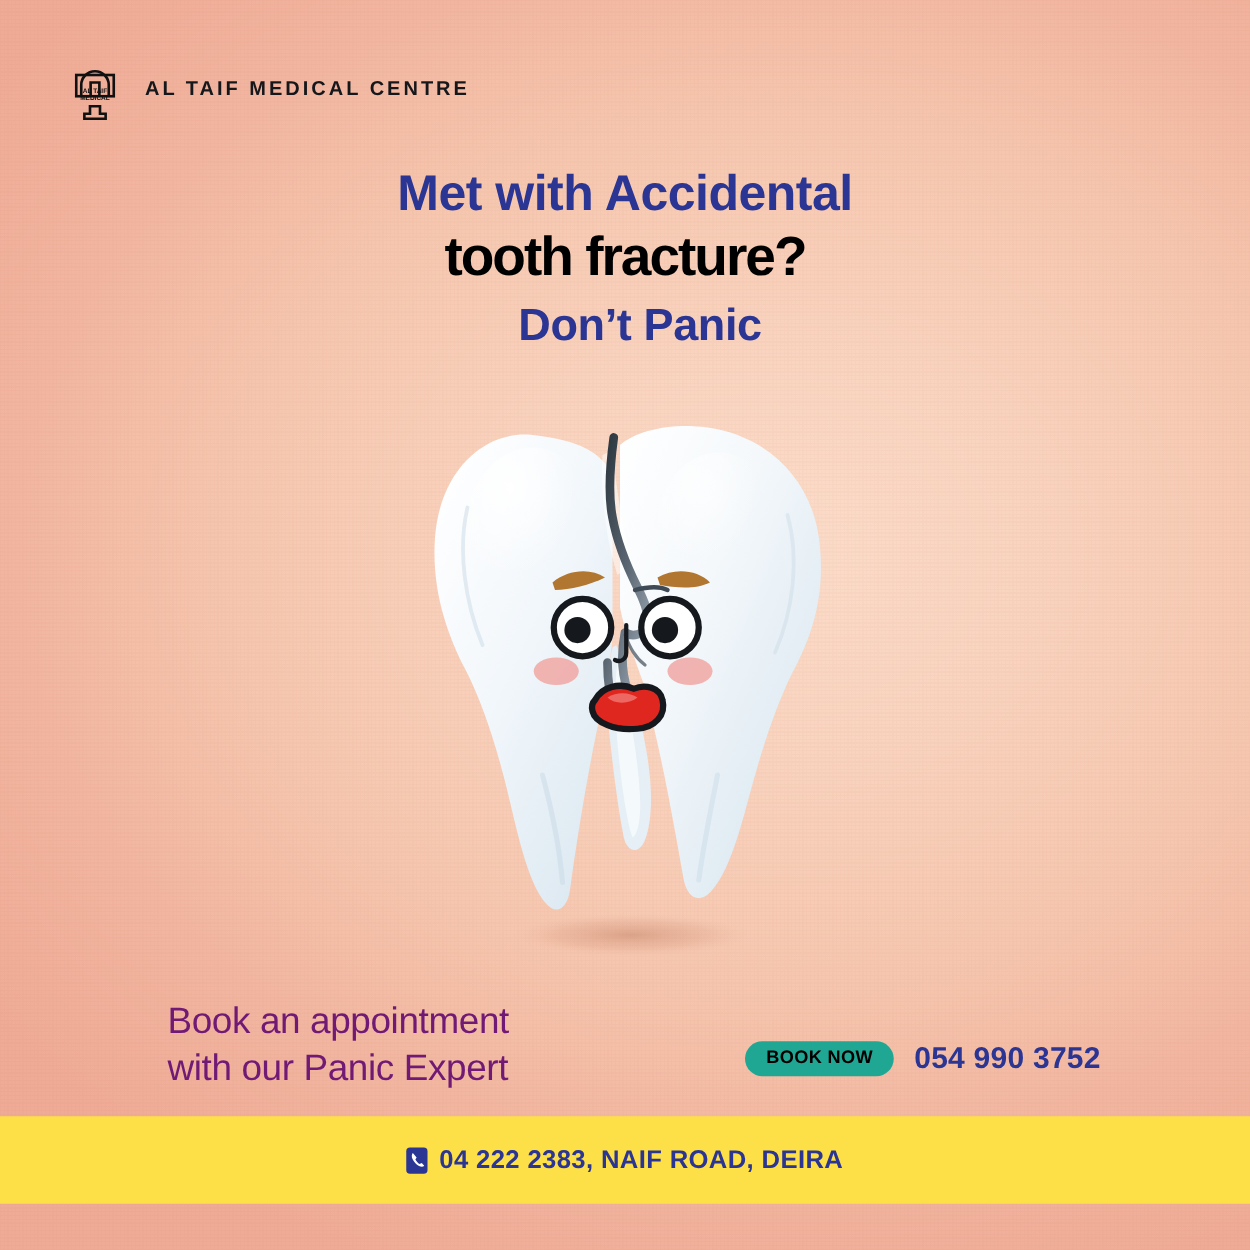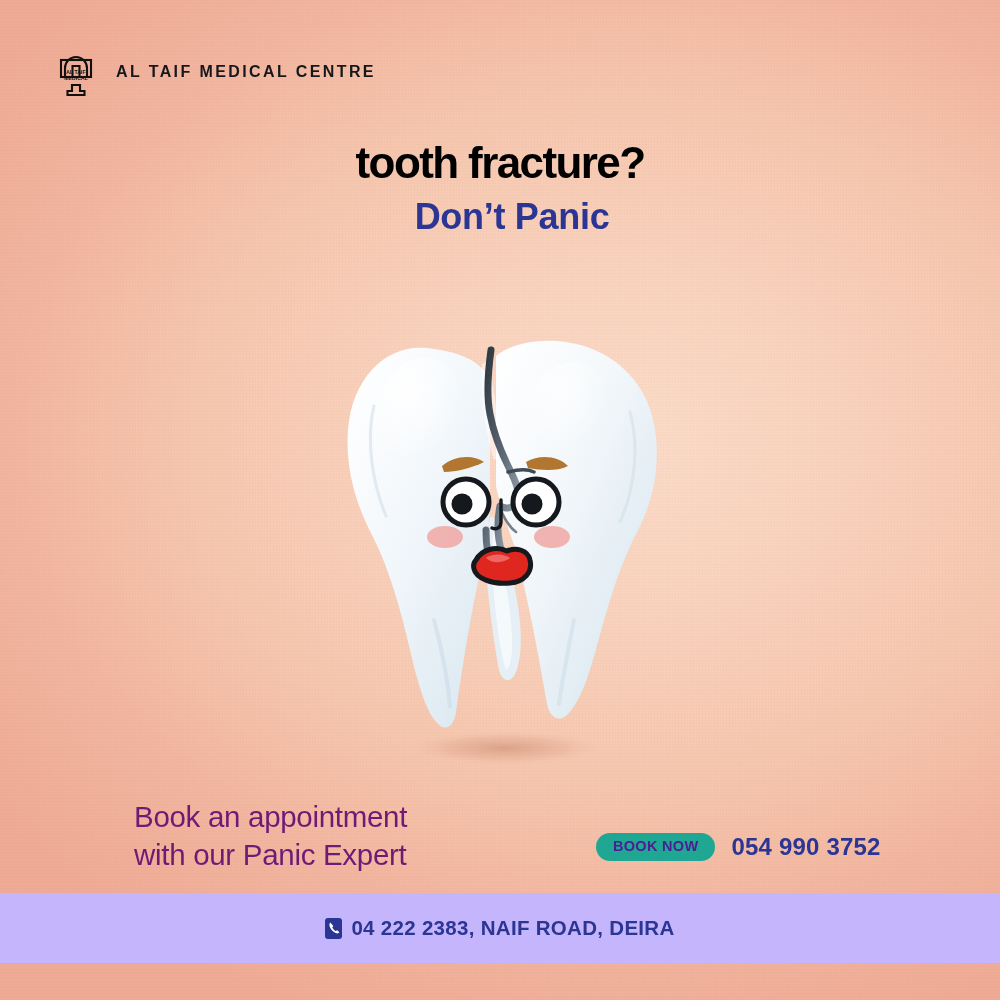--- a/index.html
+++ b/index.html
@@ -117,21 +117,21 @@
   .cta-right {
     position: absolute;
     left: 596px;
     top: 833px;
     display: flex;
     align-items: center;
     gap: 16px;
   }
   .book-pill {
     background: #1fa794;
-    color: #4c1d95;
+    color: #000000;
     font-size: 14.5px;
     font-weight: 700;
     letter-spacing: 0.3px;
     padding: 6px 17px 7px;
     border-radius: 20px;
     line-height: 1;
     white-space: nowrap;
   }
   .phone-big {
     font-size: 24px;
@@ -141,21 +141,21 @@
     white-space: nowrap;
   }
 
   
   .footer-band {
     position: absolute;
     left: 0;
     top: 893px;
     width: 1000px;
     height: 70px;
-    background: #c4b5fd;
+    background: #fde047;
     display: flex;
     align-items: center;
     justify-content: center;
     gap: 9px;
   }
   .phone-icon-box {
     width: 17px;
     height: 21px;
     background: #2b3593;
     border-radius: 3px;
@@ -189,20 +189,21 @@
           <path d="M32 41 L40 41 L40 47 L44.5 47 L44.5 51 L27.5 51 L27.5 47 L32 47 Z"></path>
         </g>
         <text x="36" y="30.4" font-family="Liberation Sans, sans-serif" font-size="5.2" font-weight="700" fill="#111111" text-anchor="middle">AL TAIF</text>
         <text x="36" y="36" font-family="Liberation Sans, sans-serif" font-size="5.2" font-weight="700" fill="#111111" text-anchor="middle">MEDICAL</text>
       </svg>
     </div>
     <div class="brand-name">AL TAIF MEDICAL CENTRE</div>
   </div>
 
   <div class="headline">
+    <div class="hl-1">Met with Accidental</div>
     <div class="hl-2">tooth fracture?</div>
     <div class="hl-3">Don’t Panic</div>
   </div>
 
   <div class="tooth-wrap">
     <svg class="tooth-svg" viewBox="0 0 345 460" aria-hidden="true">
       <defs>
         <linearGradient id="gEnamel" x1="0" y1="0" x2="1" y2="1">
           <stop offset="0%" stop-color="#ffffff"></stop>
           <stop offset="38%" stop-color="#f4f8fb"></stop>

